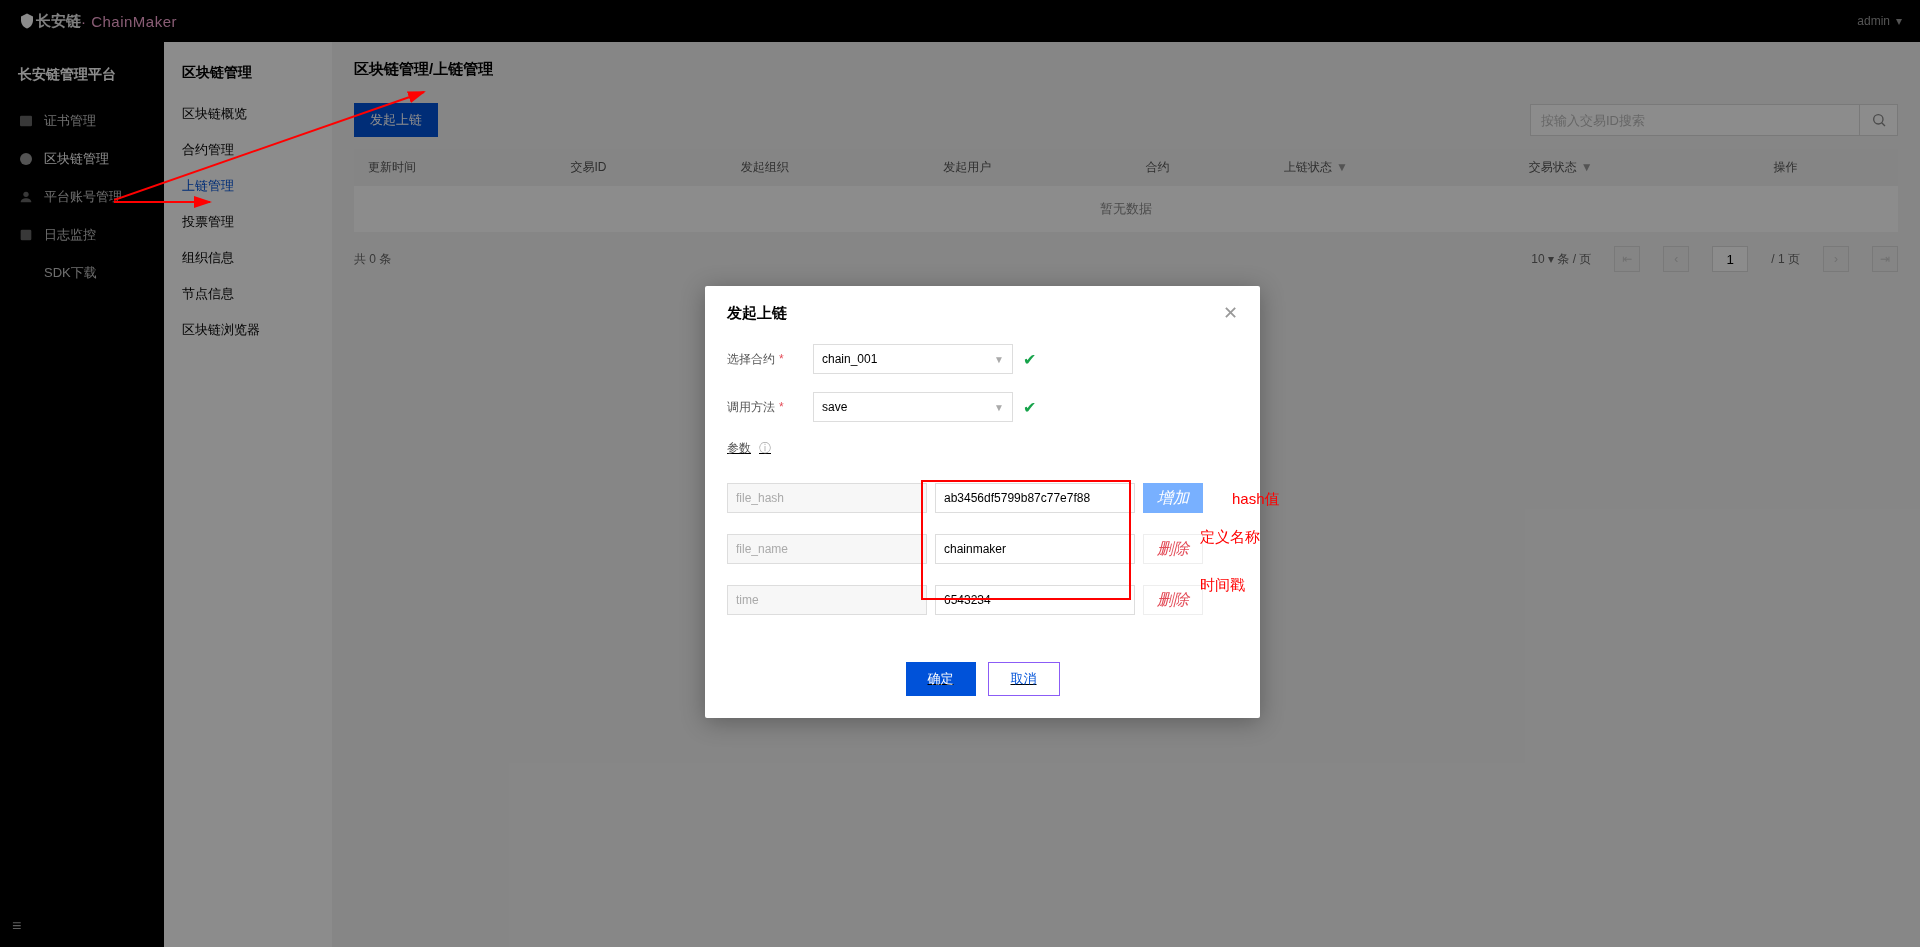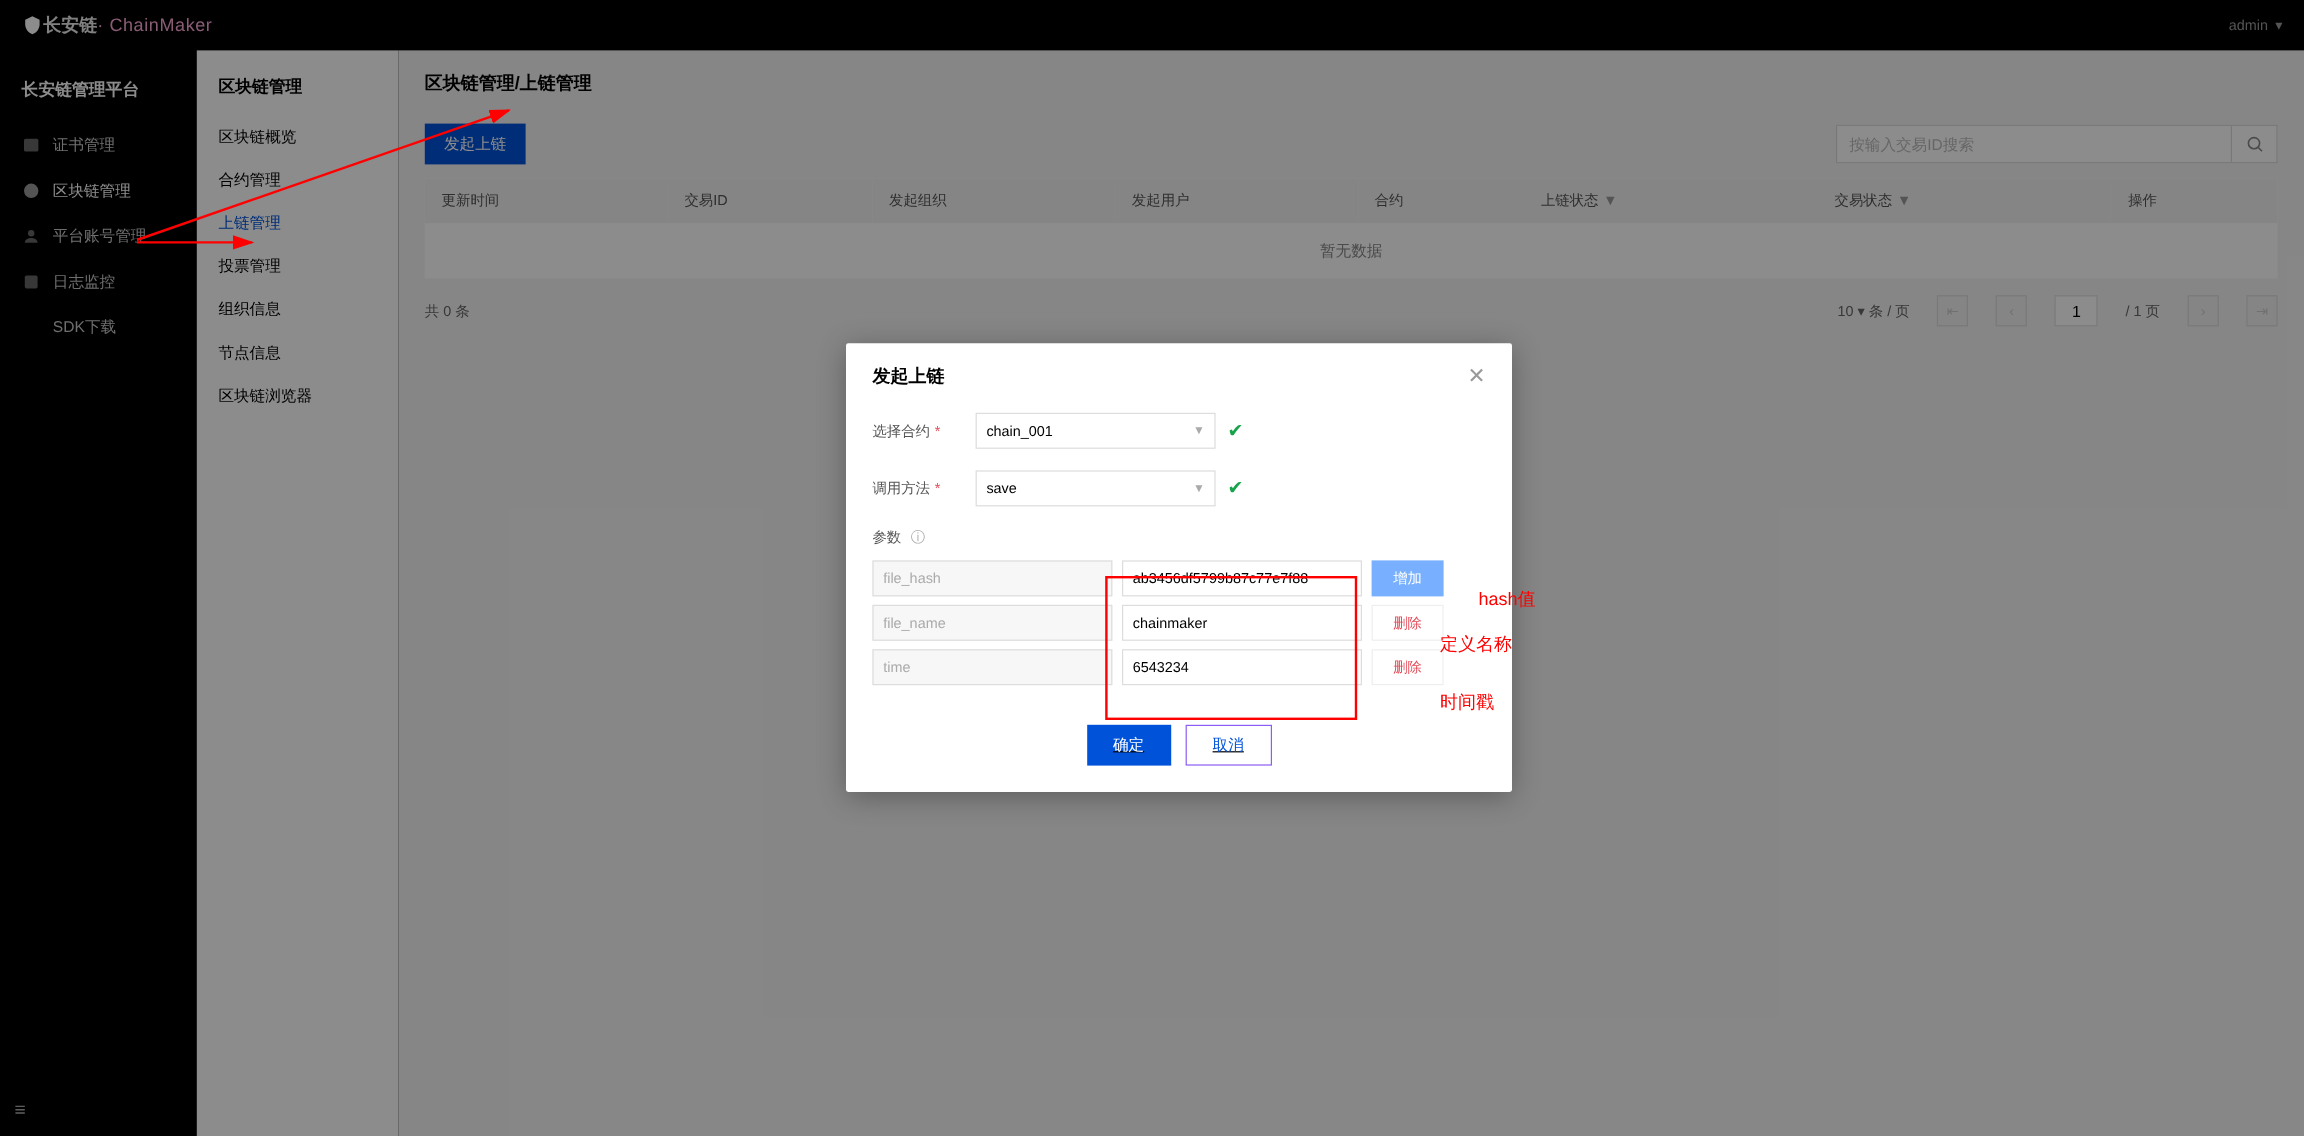--- a/index.html
+++ b/index.html
@@ -45,24 +45,24 @@
 .close-x{font-size:18px;color:#999;cursor:pointer;}
 .modal-body{padding:4px 22px 10px;}
 .form-row{display:flex;align-items:center;margin-bottom:18px;}
 .form-row label{width:86px;font-size:12px;color:#555;display:flex;align-items:center;gap:4px;}
 .req{color:#e34d59;}
 .select{width:200px;height:30px;border:1px solid #ddd;padding:0 8px;font-size:12px;display:flex;align-items:center;justify-content:space-between;cursor:pointer;}
 .select .caret{color:#aaa;font-size:10px;}
 .ok-mark{margin-left:10px;color:#16a34a;}
 .info-icon{color:#aaa;font-size:12px;margin-left:4px;}
 .params-grid{border:0;}
-.param-row{display:flex;gap:8px;margin-bottom:7px;}
+.param-row{display:flex;gap:8px;margin-bottom:21px;}
 .param-key{width:200px;height:30px;border:1px solid #ddd;background:#f7f7f7;padding:0 8px;font-size:12px;color:#aaa;}
 .param-val{width:200px;height:30px;border:1px solid #ddd;padding:0 8px;font-size:12px;}
-.param-btn{width:60px;height:30px;font-size:12px;cursor:pointer;display:flex;align-items:center;justify-content:center;}
+.param-btn{width:60px;height:30px;font-size:16px;cursor:pointer;display:flex;align-items:center;justify-content:center;font-style:italic;}
 .btn-add{background:#78b0ff;color:#fff;}
 .btn-del{background:#fff;color:#e34d59;border:1px solid #eee;}
 .modal-foot{padding:16px 22px 22px;display:flex;justify-content:center;gap:12px;text-decoration:underline;}
 .btn-ok{background:#0052d9;color:#fff;border:none;padding:7px 22px;font-size:13px;cursor:pointer;}
 .btn-cancel{background:#fff;color:#0052d9;border:1px solid #8b5cf6;padding:7px 22px;font-size:13px;cursor:pointer;}
 
 
 .anno-box{position:absolute;border:2px solid #f00;pointer-events:none;}
 .anno-text{position:absolute;color:#f00;font-size:15px;pointer-events:none;}
 .arrow{position:absolute;pointer-events:none;}
@@ -203,21 +203,21 @@
       <label>
           <span>调用方法</span>
           <span class="req">*</span>
         </label>
       <div class="select">
           <span>save</span>
           <span class="caret">▼</span>
         </div>
       <span class="ok-mark">✔</span>
     </div>
-    <div class="form-row" style="margin-bottom:10px;">
+    <div class="form-row" style="margin-bottom:26px;text-decoration:underline;">
       <label>
           <span>参数</span>
           <span class="info-icon">ⓘ</span>
         </label>
     </div>
     <div class="params-grid">
       <div class="param-row">
           <input class="param-key" disabled="" value="file_hash" style="">
           <input class="param-val" value="ab3456df5799b87c77e7f88" style="">
           <div class="param-btn btn-add">增加</div>

